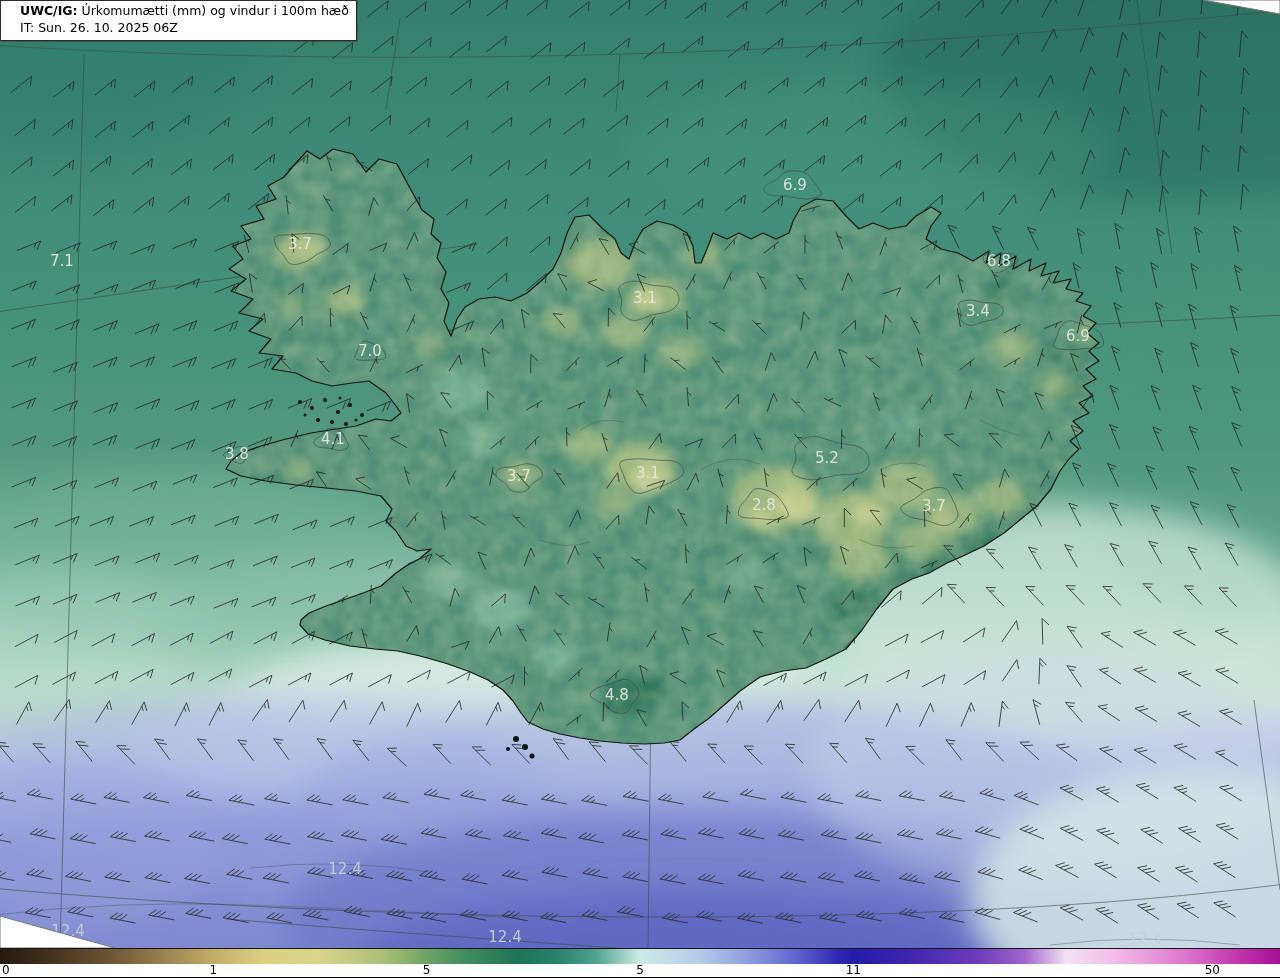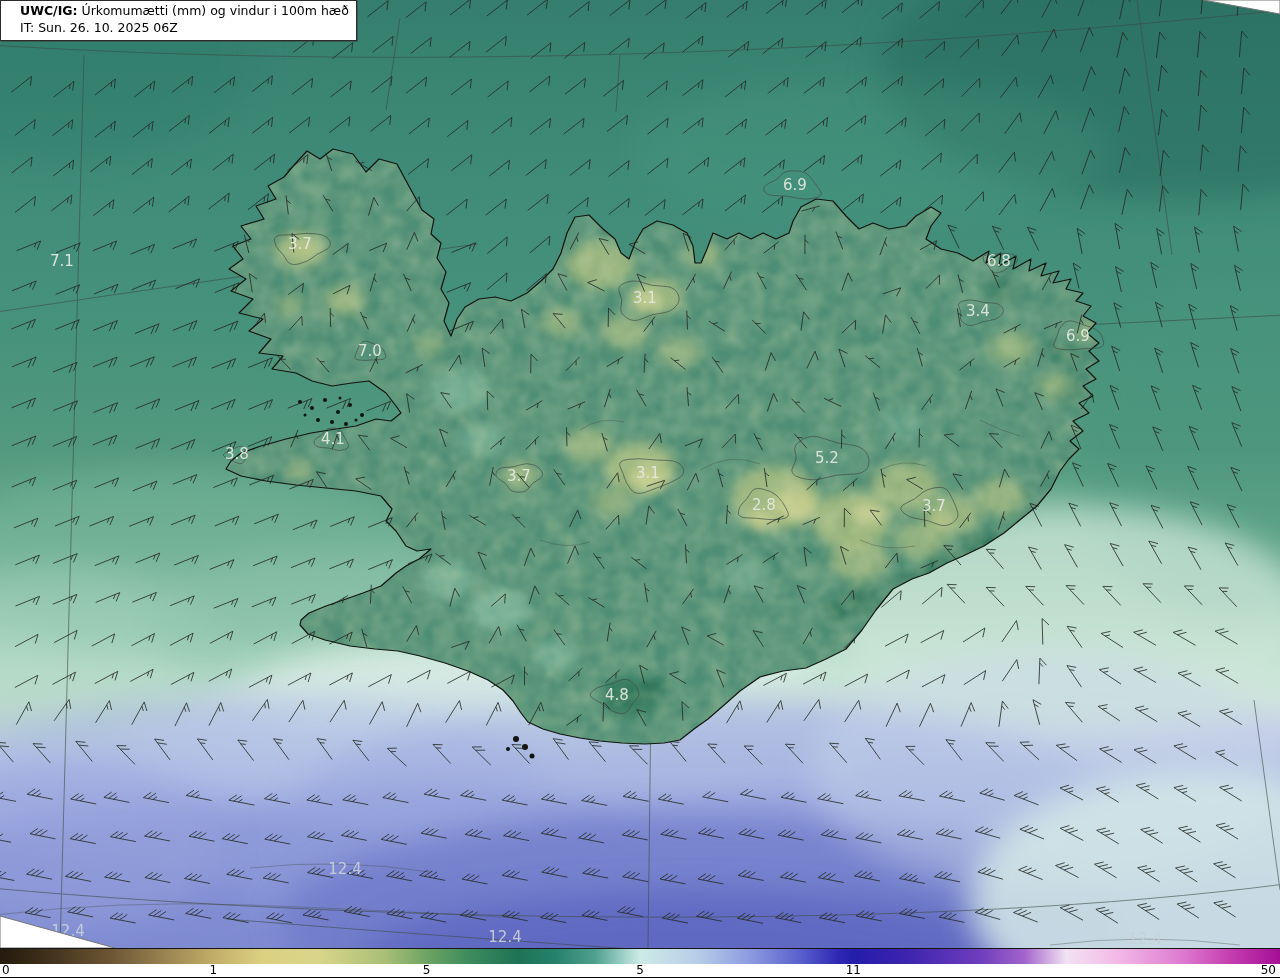--- a/index.html
+++ b/index.html
@@ -989,15 +989,15 @@
   </div>
 
   <div id="colorbar" style="background: linear-gradient(to right, rgb(36, 26, 14) 0%, rgb(58, 44, 24) 3%, rgb(107, 84, 51) 8.5%, rgb(149, 127, 78) 12.5%, rgb(194, 173, 104) 16.7%, rgb(220, 208, 128) 20.5%, rgb(216, 213, 138) 25%, rgb(170, 191, 118) 30%, rgb(110, 164, 99) 33.3%, rgb(63, 140, 94) 36.5%, rgb(29, 115, 85) 40.5%, rgb(39, 130, 108) 43.5%, rgb(79, 161, 142) 46.5%, rgb(205, 235, 230) 50%, rgb(182, 205, 233) 54.5%, rgb(141, 156, 224) 58.5%, rgb(90, 96, 205) 62.5%, rgb(47, 39, 180) 65.5%, rgb(36, 29, 171) 66.7%, rgb(58, 35, 174) 70.5%, rgb(109, 61, 188) 76.5%, rgb(162, 99, 204) 80%, rgb(242, 226, 243) 83.3%, rgb(243, 186, 231) 87.2%, rgb(223, 124, 209) 92.2%, rgb(194, 56, 173) 96.5%, rgb(165, 15, 150) 100%);"></div>
   <div id="cb-labels">
       <span class="tick first" style="left: 2px;">0</span>
       <span class="tick" style="left: 213.376px;">1</span>
       <span class="tick" style="left: 426.624px;">5</span>
       <span class="tick" style="left: 640px;">5</span>
       <span class="tick" style="left: 853.376px;">11</span>
       <span class="tick" style="left: 1008px; margin-top: 47px;">30</span>
-      <span class="tick last" style="left: 1276px;">50</span>
+      <span class="tick last" style="left: 1220px;">50</span>
     </div>
 </div>
 
 </body></html>

